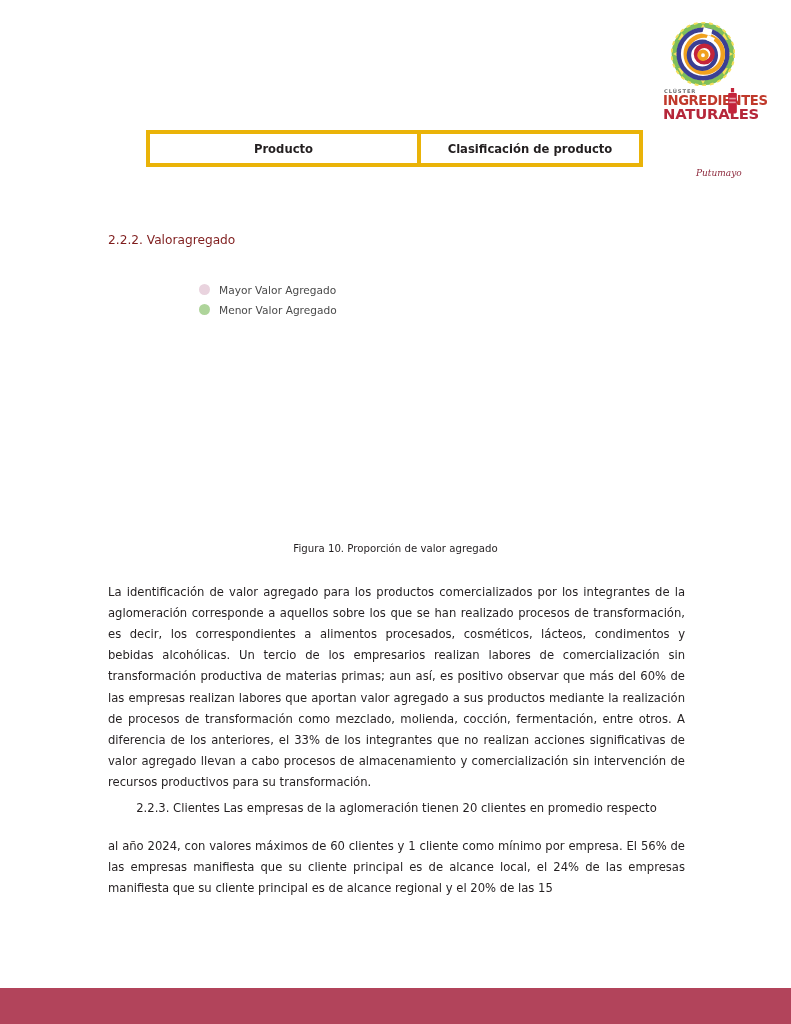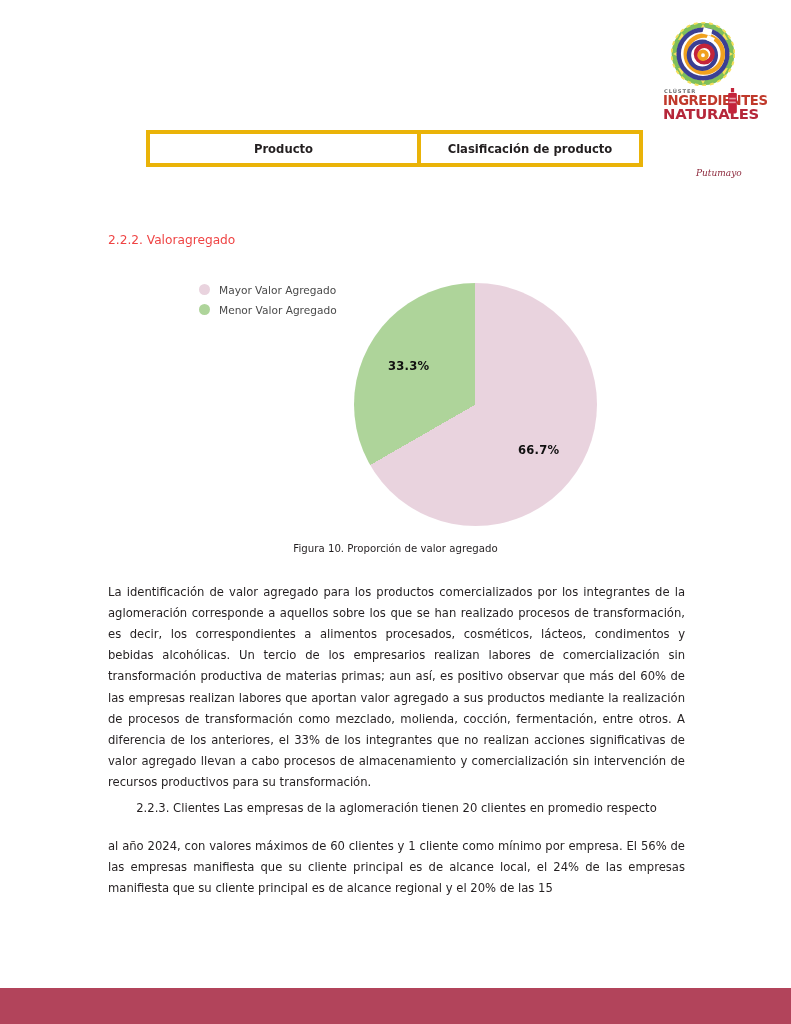--- a/index.html
+++ b/index.html
@@ -101,21 +101,21 @@
   }
   .col-a { width: 276px; }
   .col-b { width: 221px; }
 
   
   .section-heading {
     position: absolute;
     top: 233px;
     left: 108px;
     font-size: 12.2px;
-    color: #ef4444;
+    color: #7f1d1d;
   }
 
   
   .chart-area {
     position: absolute;
     top: 275px;
     left: 108px;
     width: 575px;
     height: 255px;
   }
@@ -256,25 +256,20 @@
     <div class="legend-row">
       <span class="legend-dot" id="legend-dot-0" style="background: rgb(233, 211, 222);"></span>
       <span>Mayor Valor Agregado</span>
     </div>
     <div class="legend-row">
       <span class="legend-dot" id="legend-dot-1" style="background: rgb(174, 212, 154);"></span>
       <span>Menor Valor Agregado</span>
     </div>
   </div>
 
-  <div class="pie-wrap">
-    <div class="pie" id="pie-disc" style="background: conic-gradient(rgb(233, 211, 222) 0deg, rgb(233, 211, 222) 240.12deg, rgb(174, 212, 154) 240.12deg, rgb(174, 212, 154) 360deg);"></div>
-    <span class="pie-label pie-label-green">33.3%</span>
-    <span class="pie-label pie-label-pink">66.7%</span>
-  </div>
 
 </div>
 
 <div class="figure-caption">Figura 10. Proporción de valor agregado</div>
 
 <p class="body-col para-1">La identificación de valor agregado para los productos comercializados por los integrantes de la aglomeración corresponde a aquellos sobre los que se han realizado procesos de transformación, es decir, los correspondientes a alimentos procesados, cosméticos, lácteos, condimentos y bebidas alcohólicas. Un tercio de los empresarios realizan labores de comercialización sin transformación productiva de materias primas; aun así, es positivo observar que más del 60% de las empresas realizan labores que aportan valor agregado a sus productos mediante la realización de procesos de transformación como mezclado, molienda, cocción, fermentación, entre otros. A diferencia de los anteriores, el 33% de los integrantes que no realizan acciones significativas de valor agregado llevan a cabo procesos de almacenamiento y comercialización sin intervención de recursos productivos para su transformación.</p>
 <p class="body-col para-2">2.2.3. Clientes Las empresas de la aglomeración tienen 20 clientes en promedio respecto</p>
 <p class="body-col para-3">al año 2024, con valores máximos de 60 clientes y 1 cliente como mínimo por empresa. El 56% de las empresas manifiesta que su cliente principal es de alcance local, el 24% de las empresas manifiesta que su cliente principal es de alcance regional y el 20% de las 15</p>
 
 <div class="footer-bar" id="footer-bar" style="background: rgb(178, 68, 91);"></div>

